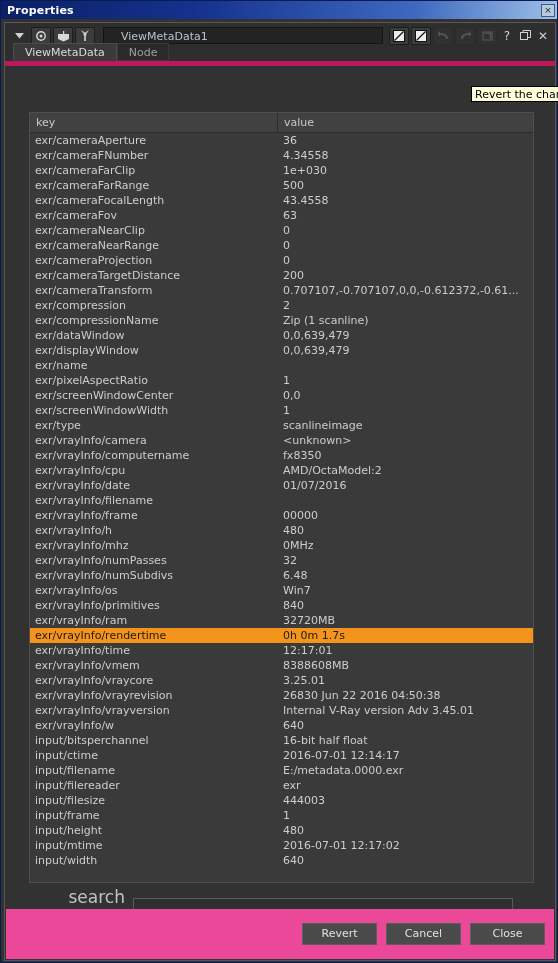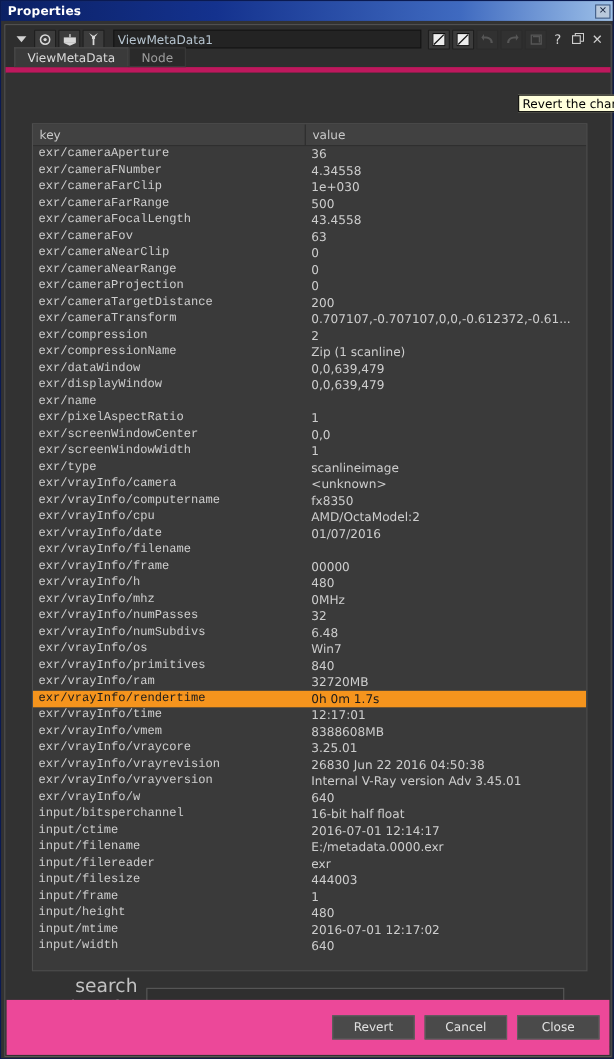--- a/index.html
+++ b/index.html
@@ -100,21 +100,21 @@
   #nodename {
     flex: 1 1 auto;
     height: 17px;
     margin: 0 4px 0 6px;
     background: #232323;
     border: 1px solid #141414;
     box-sizing: border-box;
     color: #b6c4cf;
     font-size: 11px;
     line-height: 17px;
-    padding: 0 3px;
+    padding: 0 17px;
     white-space: nowrap;
     overflow: hidden;
   }
   .tb-right { display: flex; align-items: center; gap: 2px; }
   .sym {
     width: 16px; height: 18px;
     display: flex; align-items: center; justify-content: center;
     color: #cfcfcf; font-size: 12px; cursor: pointer;
   }
 
@@ -223,21 +223,20 @@
     white-space: nowrap;
   }
   .row .c-key {
     width: 248px;
     padding-left: 5px;
     box-sizing: border-box;
     font-size: 11px;
     color: #cdcdcd;
     overflow: hidden;
     text-overflow: ellipsis;
-    font-family: Liberation Mono, monospace;
   }
   .row .c-val {
     flex: 1 1 auto;
     padding-left: 5px;
     box-sizing: border-box;
     font-size: 11px;
     color: #cdcdcd;
     overflow: hidden;
     white-space: nowrap;
   }

